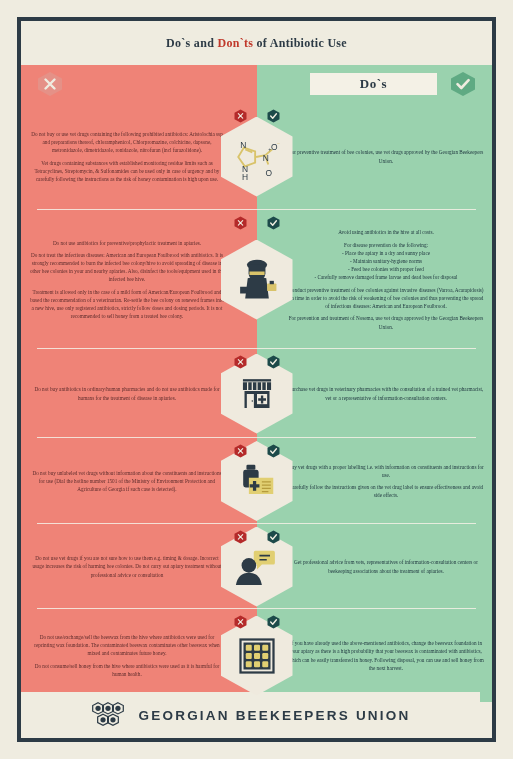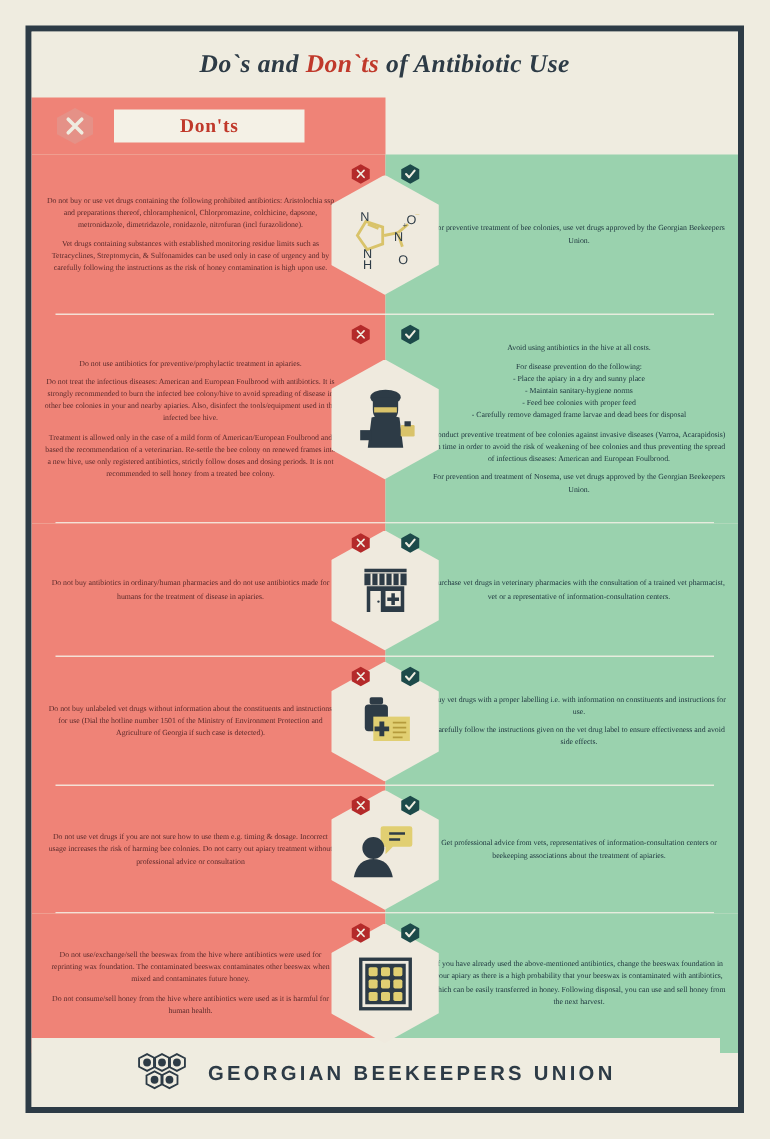--- a/index.html
+++ b/index.html
@@ -16,21 +16,21 @@
     background:#efece0;
     box-sizing:border-box;
     overflow:hidden;
   }
   
   .title-bar{
     height:44px;display:flex;align-items:center;justify-content:center;
     background:#efece0;
   }
   .title{
-    font-size:17px;font-weight:bold;font-style:italic;color:#2d3b46;
+    font-size:12px;font-weight:bold;color:#2d3b46;
     letter-spacing:.3px;white-space:nowrap;
   }
   .title .red{color:#c0392b;}
   
   .header{
     position:relative;height:38px;display:flex;
   }
   .half-red{width:50%;background:#ef8377;position:relative;}
   .half-green{width:50%;background:#9ad2ae;position:relative;}
   .hdr-pill{
@@ -105,21 +105,29 @@
   </div>
 
   <div class="header">
     <div class="half-red">
       <div class="hdr-badge left">
         <svg viewBox="0 0 26 26" width="26" height="26">
           <polygon points="13,1 25,7.5 25,18.5 13,25 1,18.5 1,7.5" fill="#e59187"></polygon>
           <path d="M8.5 8.5 L17.5 17.5 M17.5 8.5 L8.5 17.5" stroke="#efece0" stroke-width="2.4" stroke-linecap="round"></path>
         </svg>
       </div>
-      <div class="hdr-pill left">Don'ts</div>
+    </div>
+    <div class="half-green">
+      <div class="hdr-pill right">Do`s</div>
+      <div class="hdr-badge right">
+        <svg viewBox="0 0 26 26" width="26" height="26">
+          <polygon points="13,1 25,7.5 25,18.5 13,25 1,18.5 1,7.5" fill="#5faa83"></polygon>
+          <path d="M7.5 13.2 L11.3 17 L18.6 9.2" stroke="#efece0" stroke-width="2.6" fill="none" stroke-linecap="round" stroke-linejoin="round"></path>
+        </svg>
+      </div>
     </div>
   </div>
 
   <div class="rows">
 
     <div class="row" style="height:107px">
       <div class="col left">
         <div class="txt">
           <p>Do not buy or use vet drugs containing the following prohibited antibiotics: Aristolochia ssp and preparations thereof, chloramphenicol, Chlorpromazine, colchicine, dapsone, metronidazole, dimetridazole, ronidazole, nitrofuran (incl furazolidone).</p>
           <p>Vet drugs containing substances with established monitoring residue limits such as Tetracyclines, Streptomycin, &amp; Sulfonamides can be used only in case of urgency and by carefully following the instructions as the risk of honey contamination is high upon use.</p>

